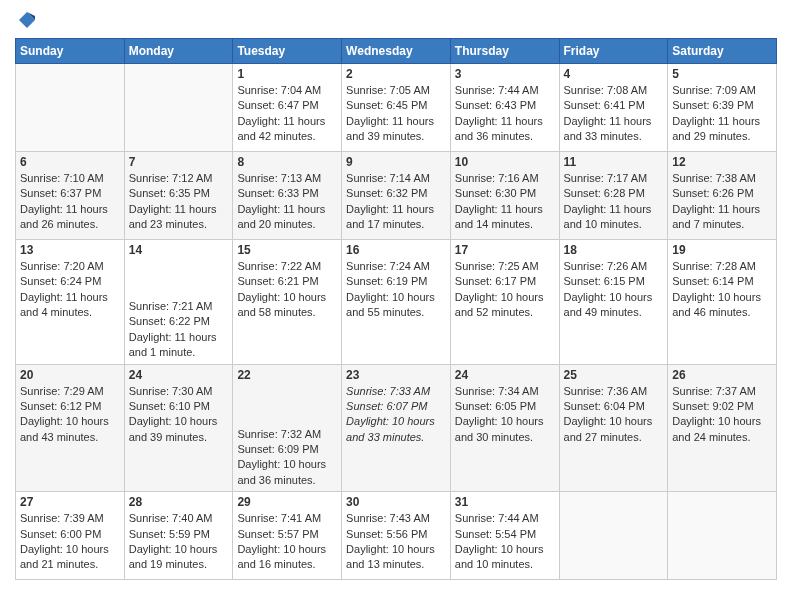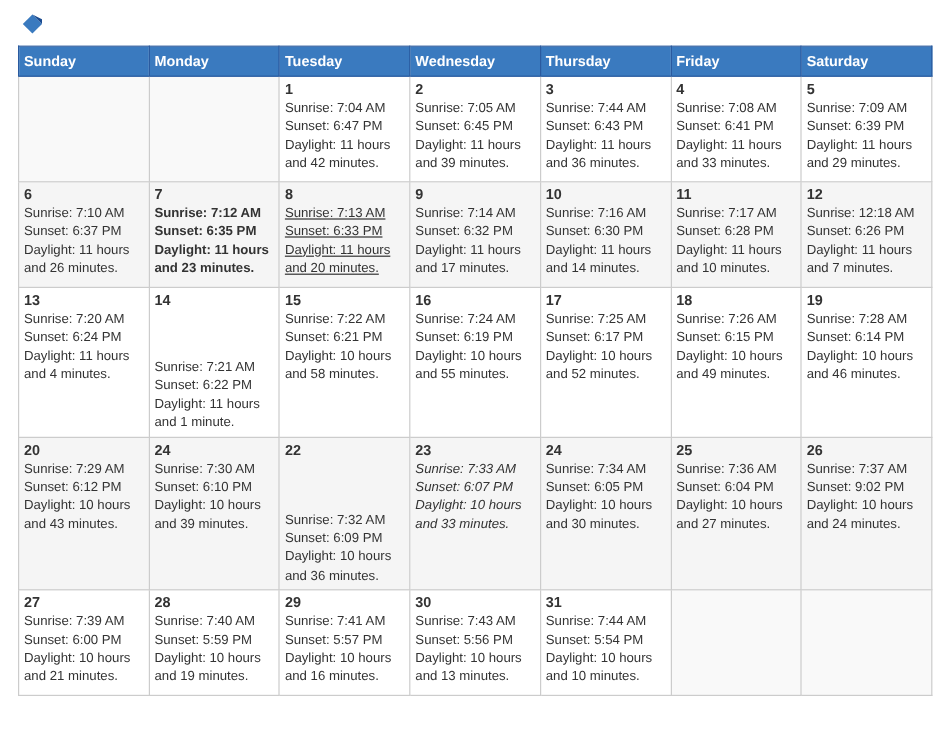--- a/index.html
+++ b/index.html
@@ -173,27 +173,27 @@
         </tr>
         <tr>
           <td>
             <span class="day-number">6</span>
             <div class="day-info" style="white-space: pre-line;">Sunrise: 7:10 AM
 Sunset: 6:37 PM
 Daylight: 11 hours and 26 minutes.</div>
           </td>
           <td>
             <span class="day-number">7</span>
-            <div class="day-info" style="white-space: pre-line; font-weight: bold;">Sunrise: 7:12 AM
+            <div class="day-info" style="white-space: pre-line;">Sunrise: 7:12 AM
 Sunset: 6:35 PM
 Daylight: 11 hours and 23 minutes.</div>
           </td>
           <td>
             <span class="day-number">8</span>
-            <div class="day-info" style="white-space: pre-line; text-decoration: underline;">Sunrise: 7:13 AM
+            <div class="day-info" style="white-space: pre-line;">Sunrise: 7:13 AM
 Sunset: 6:33 PM
 Daylight: 11 hours and 20 minutes.</div>
           </td>
           <td>
             <span class="day-number">9</span>
             <div class="day-info" style="white-space: pre-line;">Sunrise: 7:14 AM
 Sunset: 6:32 PM
 Daylight: 11 hours and 17 minutes.</div>
           </td>
           <td>
@@ -203,21 +203,21 @@
 Daylight: 11 hours and 14 minutes.</div>
           </td>
           <td>
             <span class="day-number">11</span>
             <div class="day-info" style="white-space: pre-line;">Sunrise: 7:17 AM
 Sunset: 6:28 PM
 Daylight: 11 hours and 10 minutes.</div>
           </td>
           <td>
             <span class="day-number">12</span>
-            <div class="day-info" style="white-space: pre-line;">Sunrise: 12:18 AM
+            <div class="day-info" style="white-space: pre-line;">Sunrise: 7:38 AM
 Sunset: 6:26 PM
 Daylight: 11 hours and 7 minutes.</div>
           </td>
         </tr>
         <tr>
           <td>
             <span class="day-number">13</span>
             <div class="day-info" style="white-space: pre-line;">Sunrise: 7:20 AM
 Sunset: 6:24 PM
 Daylight: 11 hours and 4 minutes.</div>

